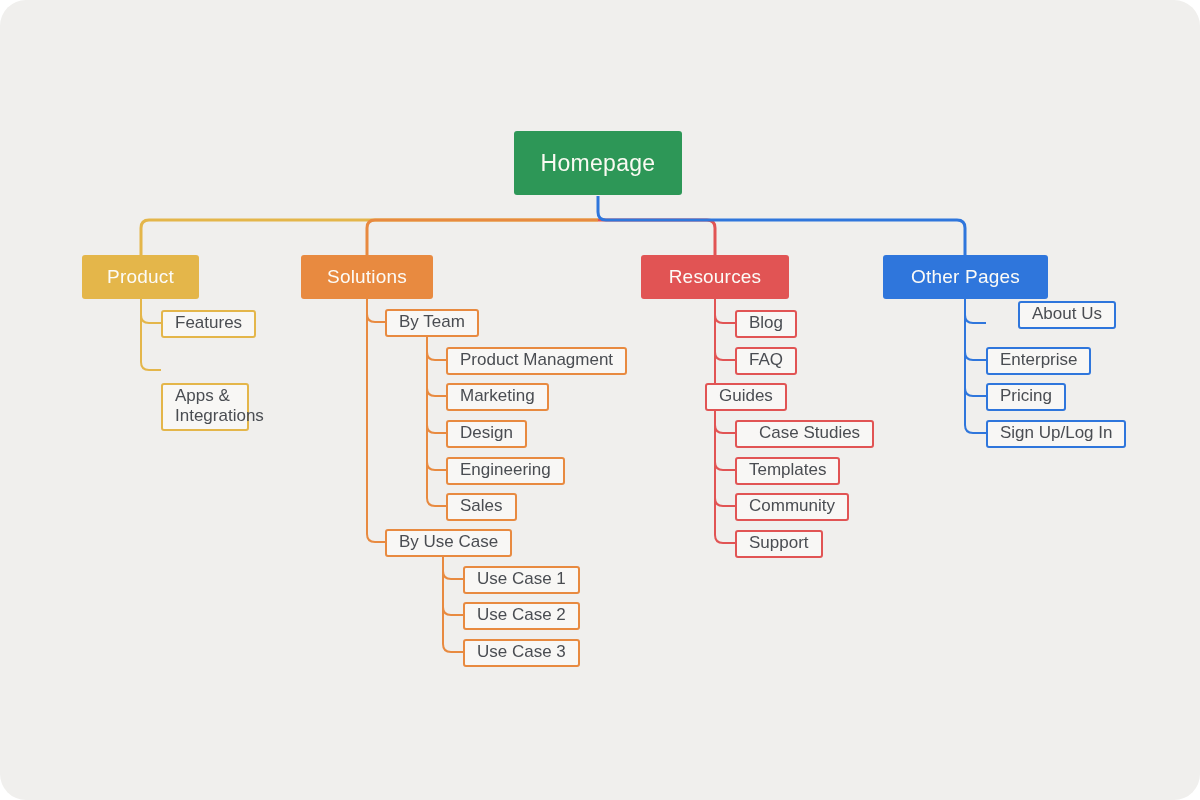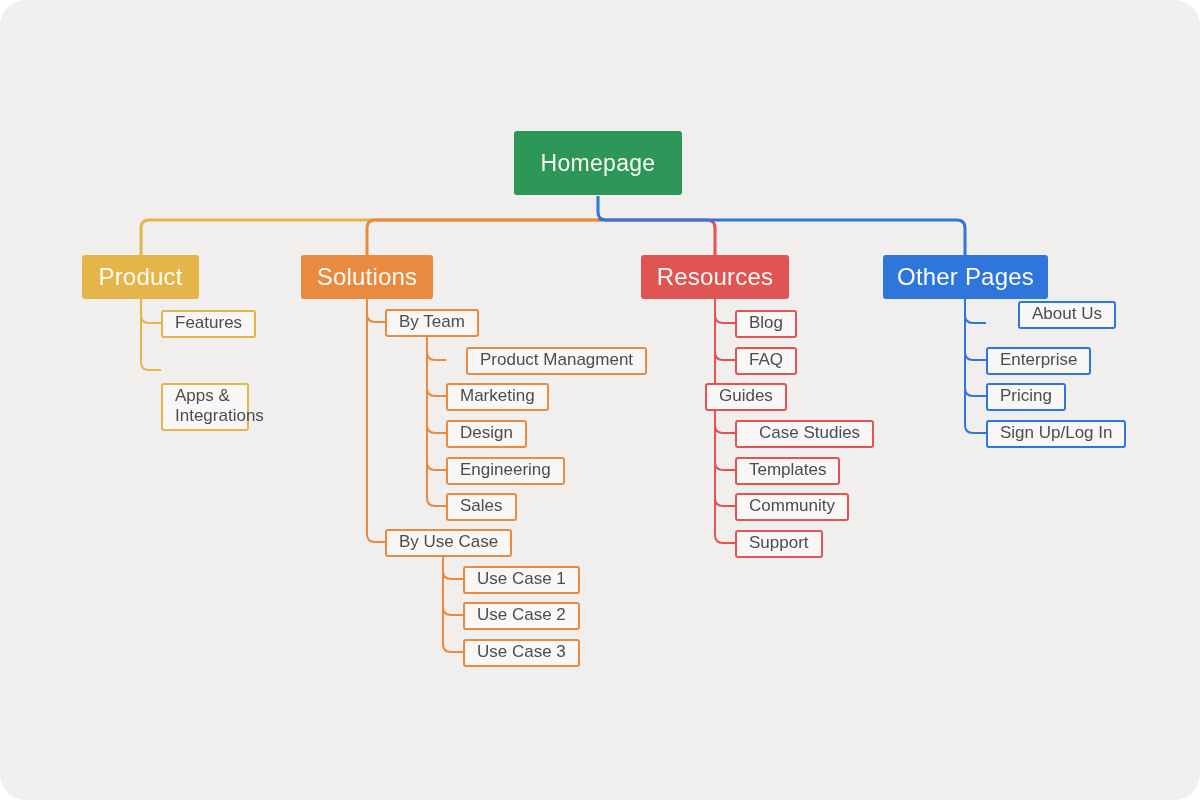--- a/index.html
+++ b/index.html
@@ -6,21 +6,21 @@
   .stage{position:relative;width:1200px;height:800px;font-family:"Liberation Sans",sans-serif;overflow:hidden;}
   .canvas{position:absolute;inset:0;border-radius:26px;background:#f0efed;}
   .wires{position:absolute;left:0;top:0;pointer-events:none;}
   .wires path{fill:none;}
   .wires path.stem{stroke-width:3px;}
   .wires path.twig{stroke-width:2px;}
   .node{position:absolute;box-sizing:border-box;}
   .root{display:flex;align-items:center;justify-content:center;
         font-size:23px;color:#fafaf2;border-radius:3px;letter-spacing:.3px;}
   .head{display:flex;align-items:center;justify-content:center;
-        font-size:24px;color:#fcfbf7;border-radius:3px;letter-spacing:.2px;}
+        font-size:19px;color:#fcfbf7;border-radius:3px;letter-spacing:.2px;}
   .leaf{border:2px solid #999;border-radius:3px;background:#f8f7f5;
         padding:1px 12px 3px 12px;font-size:17px;line-height:20px;
         color:#4a4d52;white-space:nowrap;width:max-content;}
   .leaf.wrap{white-space:normal;width:88px;margin-top:37px;}
 </style>
 </head>
 <body>
 
 <div class="stage">
   <div class="canvas" style="background-color: rgb(240, 239, 237);"></div>
@@ -66,21 +66,21 @@
   <div class="node head" style="left: 641px; top: 255px; width: 148px; height: 44px; background-color: rgb(225, 84, 84);">Resources</div>
   <div class="node head" style="left: 301px; top: 255px; width: 132px; height: 44px; background-color: rgb(232, 138, 64);">Solutions</div>
   <div class="node head" style="left: 883px; top: 255px; width: 165px; height: 44px; background-color: rgb(47, 118, 220);">Other Pages</div>
 
   <div class="node leaf" style="left: 161px; top: 310px; border-color: rgb(228, 182, 74);">Features</div>
   <div class="node leaf wrap" style="left: 161px; top: 346px; border-color: rgb(228, 182, 74);">Apps &amp; Integrations</div>
 
   <div class="node leaf" style="left: 385px; top: 309px; border-color: rgb(232, 138, 64);">By Team</div>
   <div class="node leaf" style="left: 385px; top: 529px; border-color: rgb(232, 138, 64);">By Use Case</div>
 
-  <div class="node leaf" style="left: 446px; top: 347px; border-color: rgb(232, 138, 64); margin-left: 20px;">Product Managment</div>
+  <div class="node leaf" style="left: 446px; top: 347px; border-color: rgb(232, 138, 64);">Product Managment</div>
   <div class="node leaf" style="left: 446px; top: 383px; border-color: rgb(232, 138, 64);">Marketing</div>
   <div class="node leaf" style="left: 446px; top: 420px; border-color: rgb(232, 138, 64);">Design</div>
   <div class="node leaf" style="left: 446px; top: 457px; border-color: rgb(232, 138, 64);">Engineering</div>
   <div class="node leaf" style="left: 446px; top: 493px; border-color: rgb(232, 138, 64);">Sales</div>
 
   <div class="node leaf" style="left: 463px; top: 566px; border-color: rgb(232, 138, 64);">Use Case 1</div>
   <div class="node leaf" style="left: 463px; top: 602px; border-color: rgb(232, 138, 64);">Use Case 2</div>
   <div class="node leaf" style="left: 463px; top: 639px; border-color: rgb(232, 138, 64);">Use Case 3</div>
 
   <div class="node leaf" style="left: 735px; top: 310px; border-color: rgb(225, 84, 84);">Blog</div>

